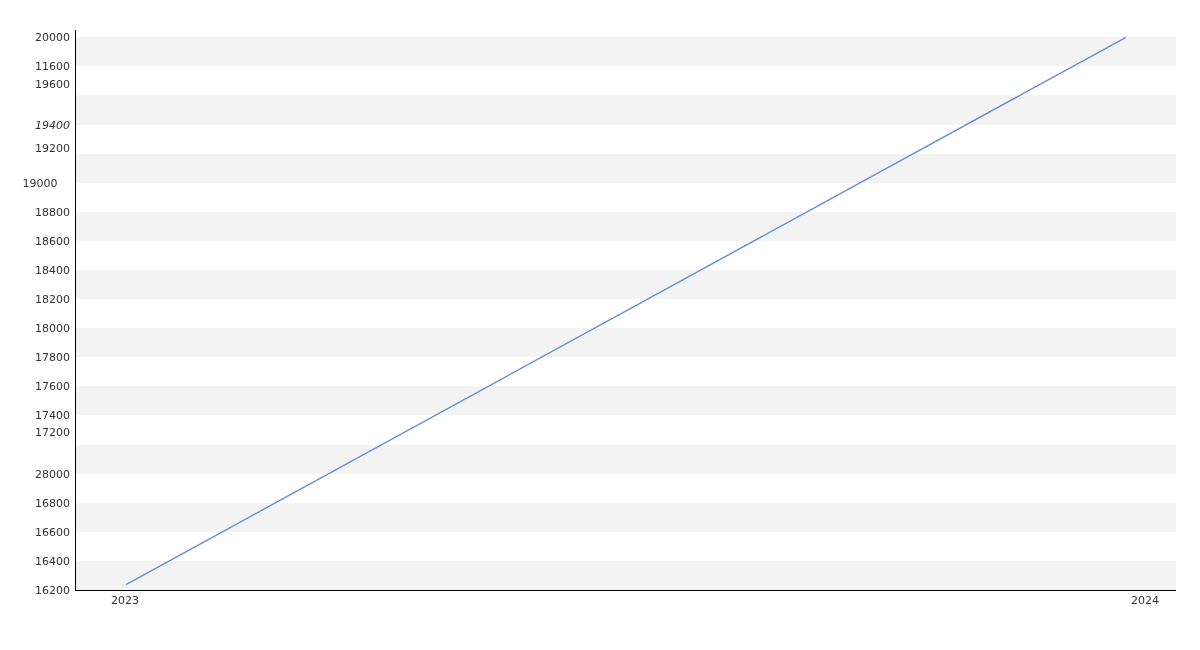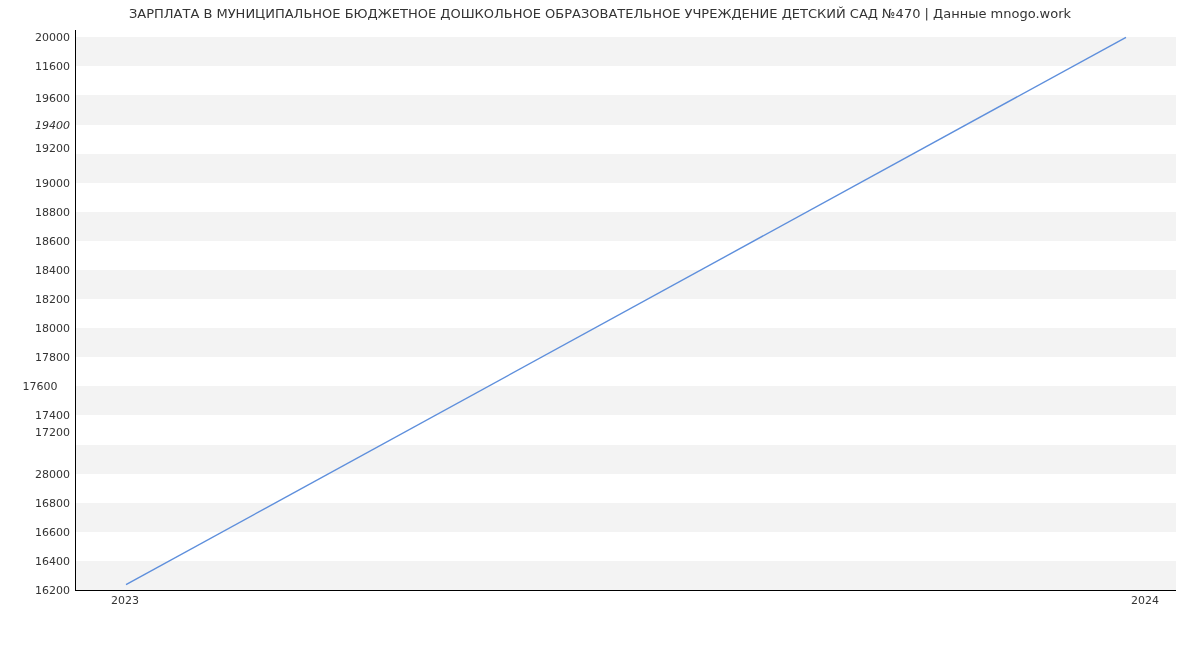--- a/index.html
+++ b/index.html
@@ -63,21 +63,20 @@
     top: 0;
     width: 100%;
     height: 100%;
     overflow: visible;
   }
 </style>
 </head>
 <body>
 
 <div class="chart-wrap">
-  <div class="title">ЗАРПЛАТА В МУНИЦИПАЛЬНОЕ БЮДЖЕТНОЕ ДОШКОЛЬНОЕ ОБРАЗОВАТЕЛЬНОЕ УЧРЕЖДЕНИЕ ДЕТСКИЙ САД №470 | Данные mnogo.work</div>
 
   <div class="plot-area" id="plot">
       <div class="band" style="top: 7.27273px; height: 29.0909px;"></div>
       <div class="band" style="top: 65.4545px; height: 29.0909px;"></div>
       <div class="band" style="top: 123.636px; height: 29.0909px;"></div>
       <div class="band" style="top: 181.818px; height: 29.0909px;"></div>
       <div class="band" style="top: 240px; height: 29.0909px;"></div>
       <div class="band" style="top: 298.182px; height: 29.0909px;"></div>
       <div class="band" style="top: 356.364px; height: 29.0909px;"></div>
       <div class="band" style="top: 414.545px; height: 29.0909px;"></div>
@@ -87,28 +86,28 @@
         <path d="M50.00 554.62 L1050.00 7.27" fill="none" stroke="#5e8fdc" stroke-width="1.4"></path>
       </svg>
   </div>
 <div class="y-tick-label" style="top: 590px;">16200</div>
     <div class="y-tick-label" style="top: 560.909px;">16400</div>
     <div class="y-tick-label" style="top: 531.818px;">16600</div>
     <div class="y-tick-label" style="top: 502.727px;">16800</div>
     <div class="y-tick-label" style="top: 473.636px;">28000</div>
     <div class="y-tick-label" style="top: 432px;">17200</div>
     <div class="y-tick-label" style="top: 415.455px;">17400</div>
-    <div class="y-tick-label" style="top: 386.364px; text-align: center;">17600</div>
+    <div class="y-tick-label" style="top: 386.364px;">17600</div>
     <div class="y-tick-label" style="top: 357.273px;">17800</div>
     <div class="y-tick-label" style="top: 328.182px;">18000</div>
     <div class="y-tick-label" style="top: 299.091px;">18200</div>
     <div class="y-tick-label" style="top: 270px;">18400</div>
     <div class="y-tick-label" style="top: 240.909px;">18600</div>
     <div class="y-tick-label" style="top: 211.818px;">18800</div>
-    <div class="y-tick-label" style="top: 182.727px;">19000</div>
+    <div class="y-tick-label" style="top: 182.727px; text-align: center;">19000</div>
     <div class="y-tick-label" style="top: 138px; margin-top: 10px;">19200</div>
     <div class="y-tick-label" style="top: 124.545px; font-style: italic;">19400</div>
-    <div class="y-tick-label" style="top: 98px;">19600</div>
+    <div class="y-tick-label" style="top: 84px;">19600</div>
     <div class="y-tick-label" style="top: 66.3636px;">11600</div>
     <div class="y-tick-label" style="top: 37.2727px;">20000</div>
     <div class="x-tick-label" style="left: 125px;">2023</div>
     <div class="x-tick-label" style="left: 1125px; margin-left: 20px;">2024</div>
   </div>
 
 </body></html>

